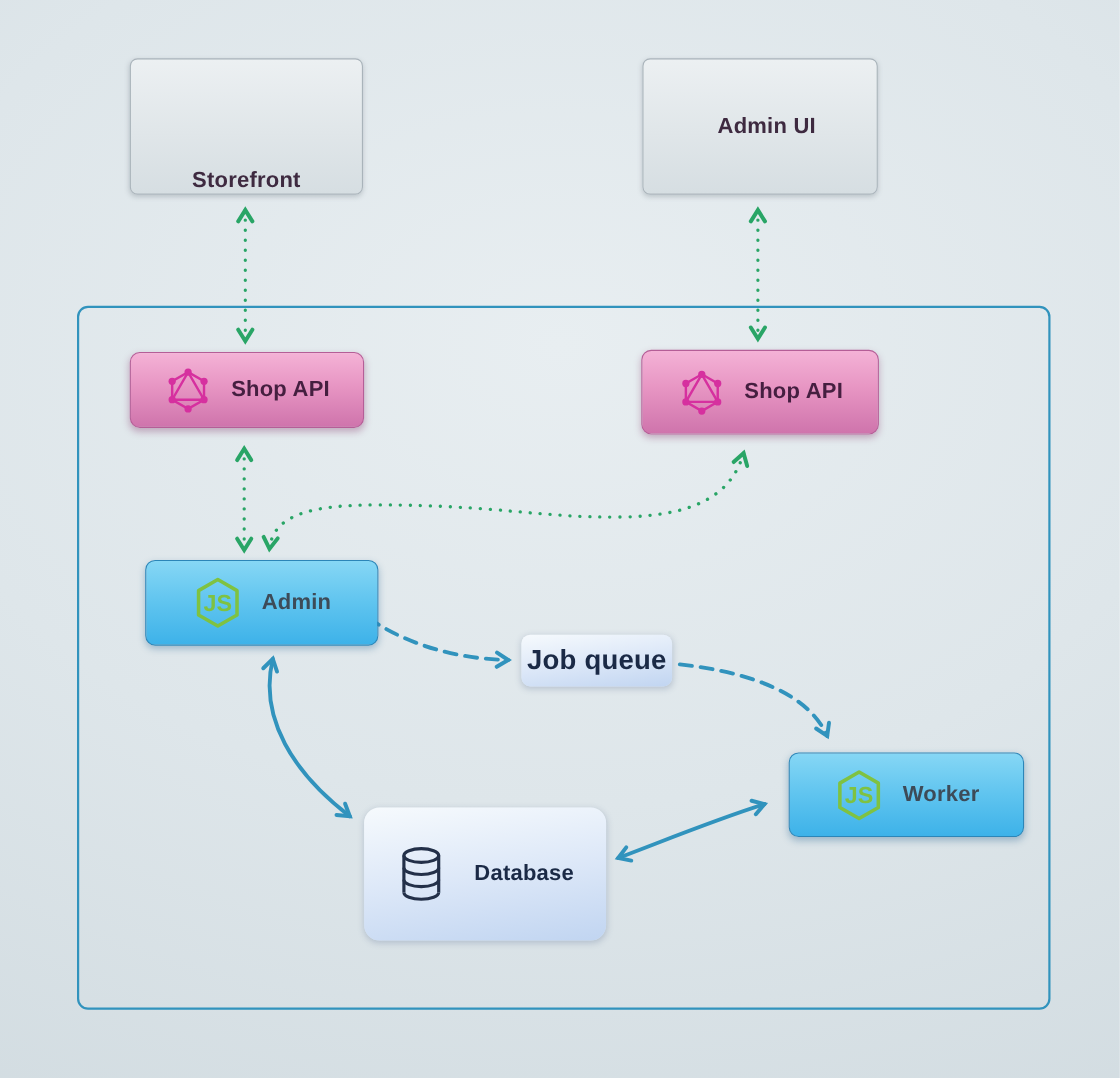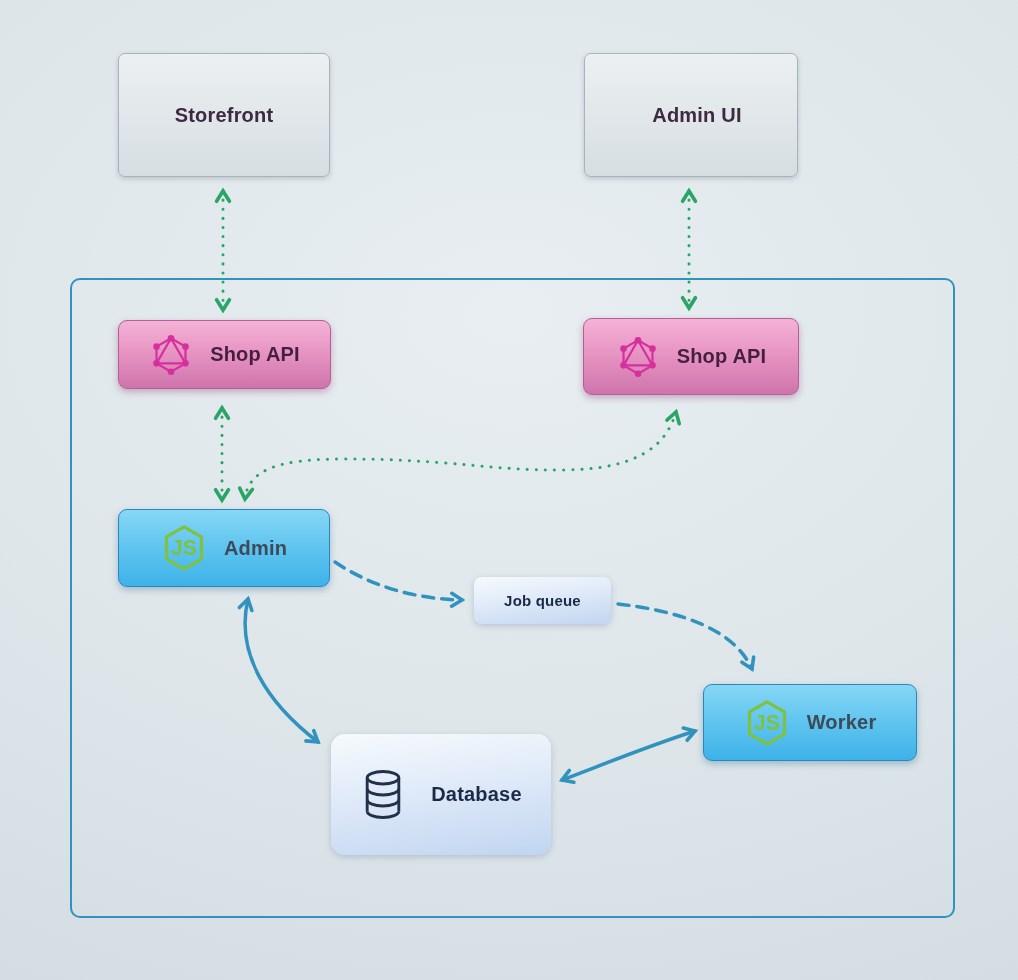--- a/index.html
+++ b/index.html
@@ -40,34 +40,35 @@
     border-radius: 9px;
     color: #451f40;
     box-shadow: 0 3px 7px rgba(130,50,100,0.35);
   }
   .node-blue {
     background: linear-gradient(180deg, #86d7f5 0%, #5fc4ef 50%, #3db2e9 100%);
     border: 1.5px solid #2c86b8;
     border-radius: 9px;
     color: #3d4b58;
     box-shadow: 0 3px 7px rgba(40,100,145,0.35);
+    margin-left: 14px;
   }
   .node-light {
     background: linear-gradient(172deg, #f6fafd 0%, #dde8f8 50%, #c1d5f1 100%);
     border: none;
     border-radius: 9px;
     color: #1b2a46;
     box-shadow: 0 2px 6px rgba(90,110,145,0.3);
   }
-  #storefront { left: 118px; top: 53px;  width: 212px; height: 124px; }
+  #storefront { left: 118px; top: 53px;  width: 212px; height: 124px; align-items: flex-end; }
   #admin-ui   { left: 584px; top: 53px;  width: 214px; height: 124px; padding-left: 12px; }
   #shop-api   { left: 118px; top: 320px; width: 213px; height: 69px; }
   #admin-api  { left: 583px; top: 318px; width: 216px; height: 77px; }
   #server     { left: 118px; top: 509px; width: 212px; height: 78px; }
-  #job-queue  { left: 474px; top: 577px; width: 137px; height: 47px; font-size: 15px; border-radius: 8px; }
+  #job-queue  { left: 474px; top: 577px; width: 137px; height: 47px; font-size: 25px; border-radius: 8px; }
   #worker     { left: 703px; top: 684px; width: 214px; height: 77px; }
   #database   { left: 331px; top: 734px; width: 220px; height: 121px; border-radius: 14px; gap: 25px; }
 
   .container-box {
     position: absolute;
     left: 70px; top: 278px;
     width: 885px; height: 640px;
     border: 2px solid #3193bd;
     border-radius: 10px;
     background: transparent;

